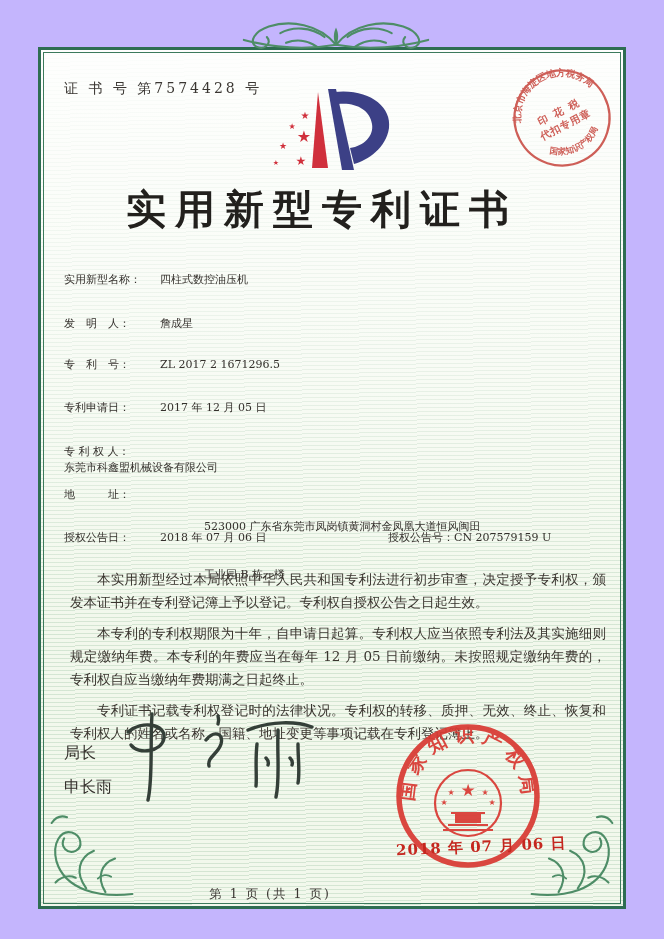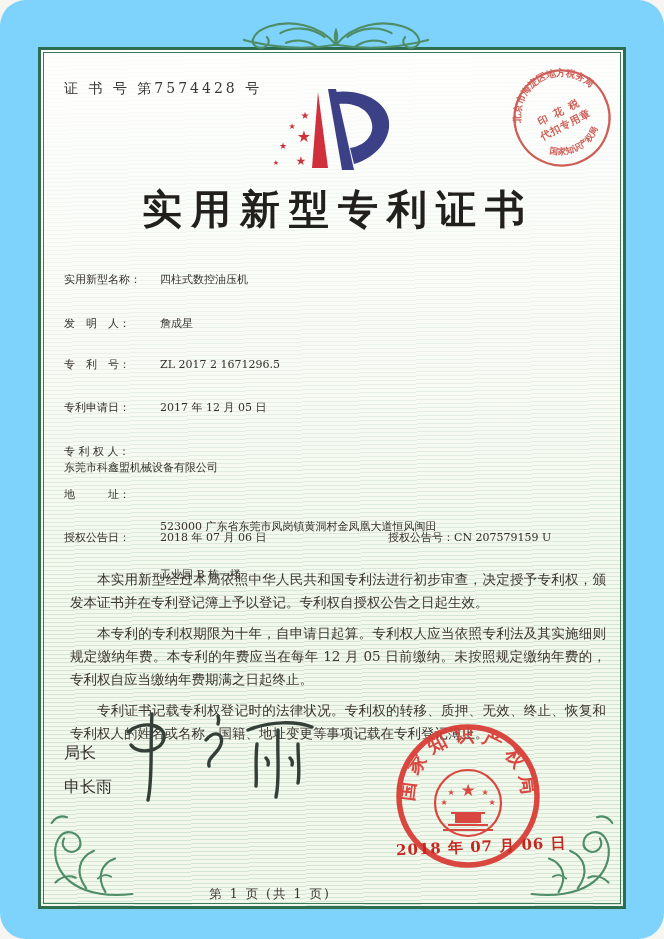--- a/index.html
+++ b/index.html
@@ -1,43 +1,43 @@
 <!DOCTYPE html>
 <html><head>
 <meta charset="utf-8">
 <style>
   html,body{margin:0;padding:0;}
   body{width:664px;height:939px;background:#f6f5f1;font-family:"DejaVu Serif","Liberation Serif",serif;color:#2f2b28;}
-  .page{position:relative;width:664px;height:939px;background:#7dd3fc;overflow:hidden;border-radius:26px;}
+  .page{position:relative;width:664px;height:939px;background:#c4b5fd;overflow:hidden;}
 
   
   .cert-border{position:absolute;left:38px;top:47px;width:582px;height:856px;
     border:3px solid #2e6d52;
     background-color:#f2f8ec;
     background-image:
       linear-gradient(180deg, rgba(255,255,255,.92) 0%, rgba(255,255,255,.45) 38%, rgba(255,255,255,0) 68%),
       repeating-linear-gradient(179deg, rgba(122,174,134,.25) 0 1px, rgba(255,255,255,0) 1px 4px);
   }
   .cert-border-inner{position:absolute;inset:2px;border:1px solid #3c7a5c;pointer-events:none;}
 
   .cert-no{position:absolute;left:64px;top:80px;font-size:14px;letter-spacing:3px;color:#3a3632;}
 
   .logo{position:absolute;left:268px;top:86px;width:132px;height:86px;}
   .tax-stamp{position:absolute;left:506px;top:62px;width:112px;height:112px;transform:rotate(-27deg);opacity:.88;}
 
   .title{position:absolute;left:0;top:182px;width:644px;text-align:center;
-    font-size:40px;font-weight:bold;letter-spacing:9px;color:#22201d;padding-left:16px;}
+    font-size:40px;font-weight:bold;letter-spacing:9px;color:#22201d;}
 
   .field-row{position:absolute;left:64px;display:flex;font-size:11px;line-height:1.45;color:#34302c;}
   .field-label{width:96px;flex:0 0 auto;white-space:pre;}
   .field-value{white-space:pre;}
   .row-name{top:272px;} .row-inventor{top:316px;} .row-patno{top:357px;justify-content:space-between;}
   .row-filing{top:400px;} .row-patentee{top:444px;flex-direction:column;} .row-address{top:487px;}
   .row-grant-date{top:530px;} .row-grant-no{top:530px;left:388px;}
-  .addr-line{display:block;}
+  .addr-line{display:block;margin-left:44px;}
 
   .paragraphs{position:absolute;left:62px;top:560px;width:552px;font-size:13.5px;line-height:23px;color:#3a352f;text-align:justify;}
   .paragraphs p{margin:8px;text-indent:2em;}
 
   .director{position:absolute;left:64px;top:736px;font-size:16px;color:#34302c;line-height:34px;}
   .signature{position:absolute;left:100px;top:700px;width:230px;height:108px;}
 
   .seal{position:absolute;left:393px;top:721px;width:150px;height:150px;opacity:.93;}
   .seal-date{position:absolute;left:396px;top:837px;width:190px;font-size:15px;letter-spacing:1px;
     color:#c5271f;transform:rotate(-2.5deg);font-weight:bold;}

